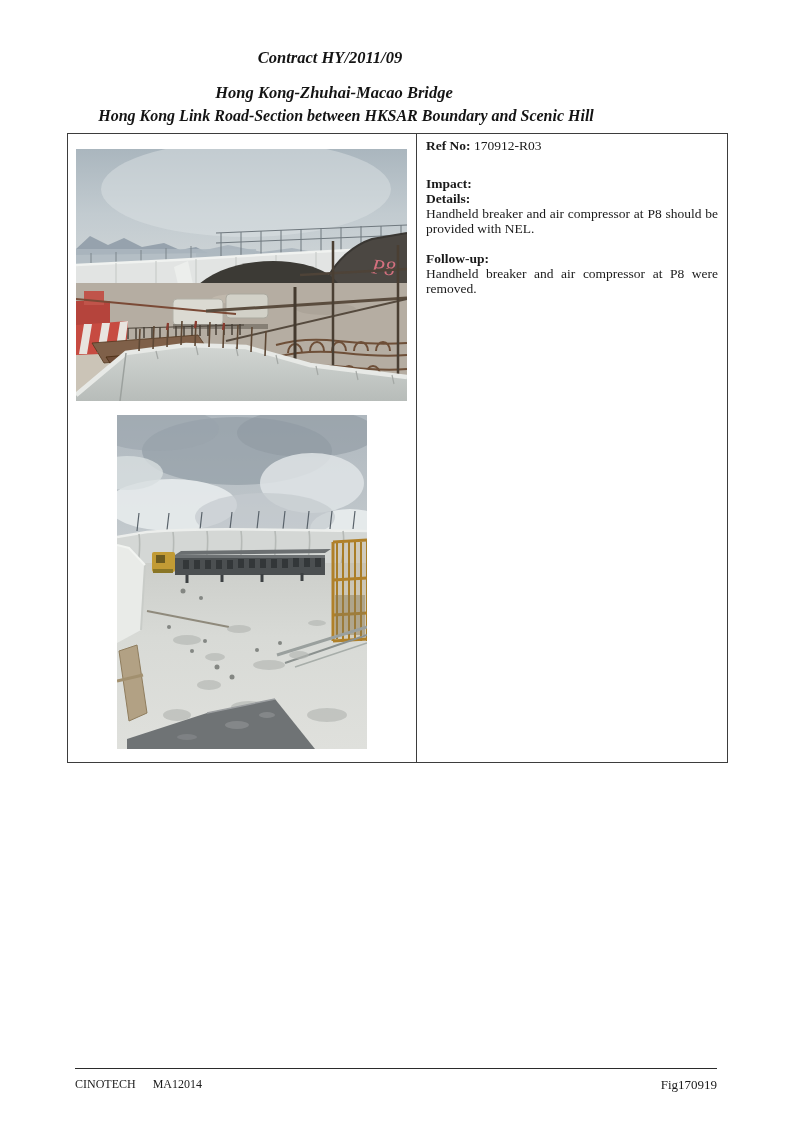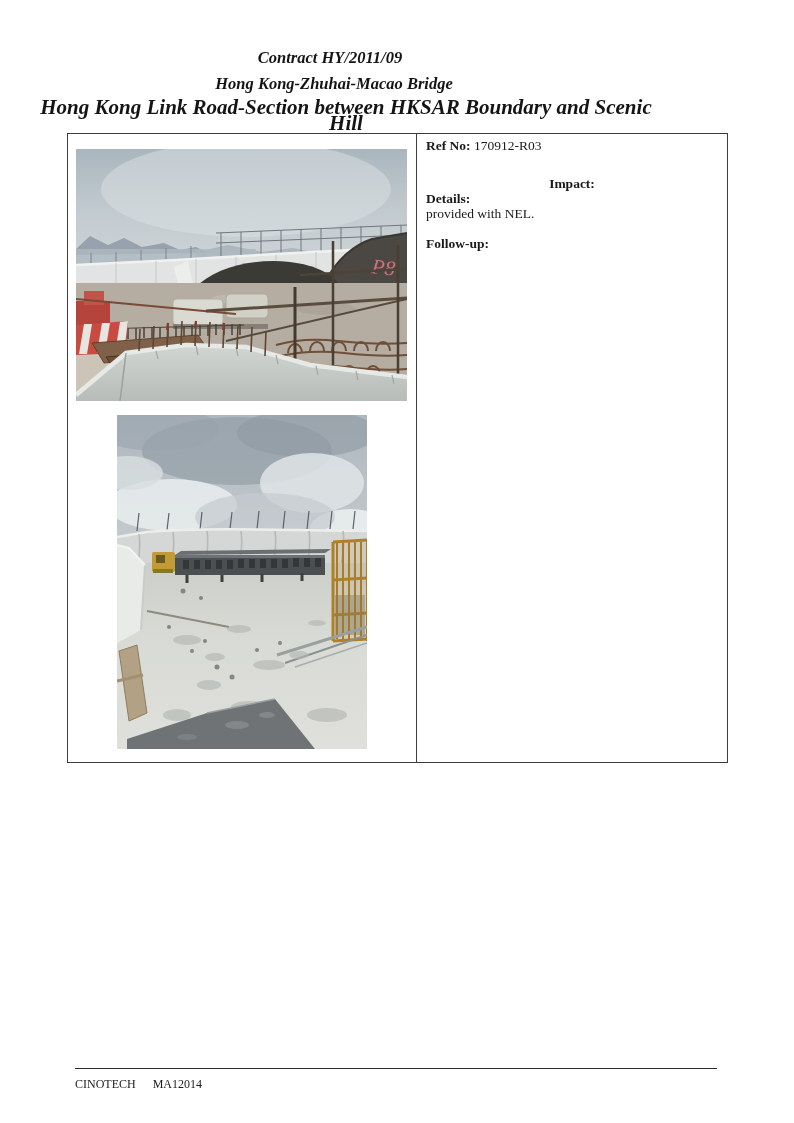--- a/index.html
+++ b/index.html
@@ -4,36 +4,36 @@
 <style>
   html,body{margin:0;padding:0;background:#ffffff;}
   .page{
     position:relative;width:794px;height:1123px;background:#ffffff;overflow:hidden;
     font-family:"Liberation Serif","DejaVu Serif",serif;color:#1a1a1a;
   }
   
   .doc-header{position:absolute;top:50px;left:0;width:660px;text-align:center;
     font-weight:bold;font-style:italic;color:#141414;}
   .doc-header .h1{font-size:16.5px;line-height:16px;}
-  .doc-header .h2{font-size:16.5px;line-height:16px;margin-top:10px;padding-left:8px;}
-  .doc-header .h3{font-size:21px;line-height:16px;margin-top:7px;padding-left:32px;}
+  .doc-header .h2{font-size:16.5px;line-height:16px;margin-top:19px;padding-left:8px;}
+  .doc-header .h3{font-size:16px;line-height:16px;margin-top:7px;padding-left:32px;}
   
   .report-table{
     position:absolute;left:67px;top:133px;width:661px;height:630px;
     box-sizing:border-box;border:1.5px solid #3d3d3d;display:flex;background:#fff;
   }
   .cell-photos{width:349px;box-sizing:border-box;border-right:1.5px solid #3d3d3d;position:relative;}
   .cell-text{flex:1;box-sizing:border-box;padding:0 9px;font-size:13.5px;line-height:15px;}
   .photo{position:absolute;display:block;}
   .photo1{left:8px;top:15px;}
   .photo2{left:49px;top:281px;}
   
   .ref-row{margin-top:4px;}
   .lbl{font-weight:bold;}
-  .impact-label{margin-top:23px;font-weight:bold;text-align:center;}
+  .impact-label{margin-top:23px;font-weight:bold;}
   .impact-value{margin-top:8px;}
   .details-label{font-weight:bold;}
   .followup-label{margin-top:15px;font-weight:bold;}
   .just-line{text-align:justify;text-align-last:justify;}
   p{margin:0;}
   
   .footer-rule{position:absolute;left:75px;top:1068px;width:642px;height:0;
     border-top:1.5px solid #2b2b2b;}
   .footer-left{position:absolute;left:75px;top:1077px;font-size:12px;}
   .footer-left .proj{margin-left:17px;}
@@ -271,24 +271,30 @@
     </div>
 
     <div class="cell-text">
       <p class="ref-row">
         <span class="lbl">Ref No:</span>
         <span>170912-R03</span>
       </p>
       <p class="impact-label">Impact:</p>
       <p class="details-label">Details:</p>
       <div>
+        <div class="just-line">Handheld breaker and air compressor at P8 should be</div>
         <div>provided with NEL.</div>
       </div>
       <p class="followup-label">Follow-up:</p>
+      <div>
+        <div class="just-line">Handheld breaker and air compressor at P8 were</div>
+        <div>removed.</div>
+      </div>
     </div>
   </div>
 
   <div class="footer-rule"></div>
   <div class="footer-left">
     <span>CINOTECH</span><span class="proj">MA12014</span>
   </div>
+  <div class="footer-right">Fig170919</div>
 
 </div>
 
 </body></html>

